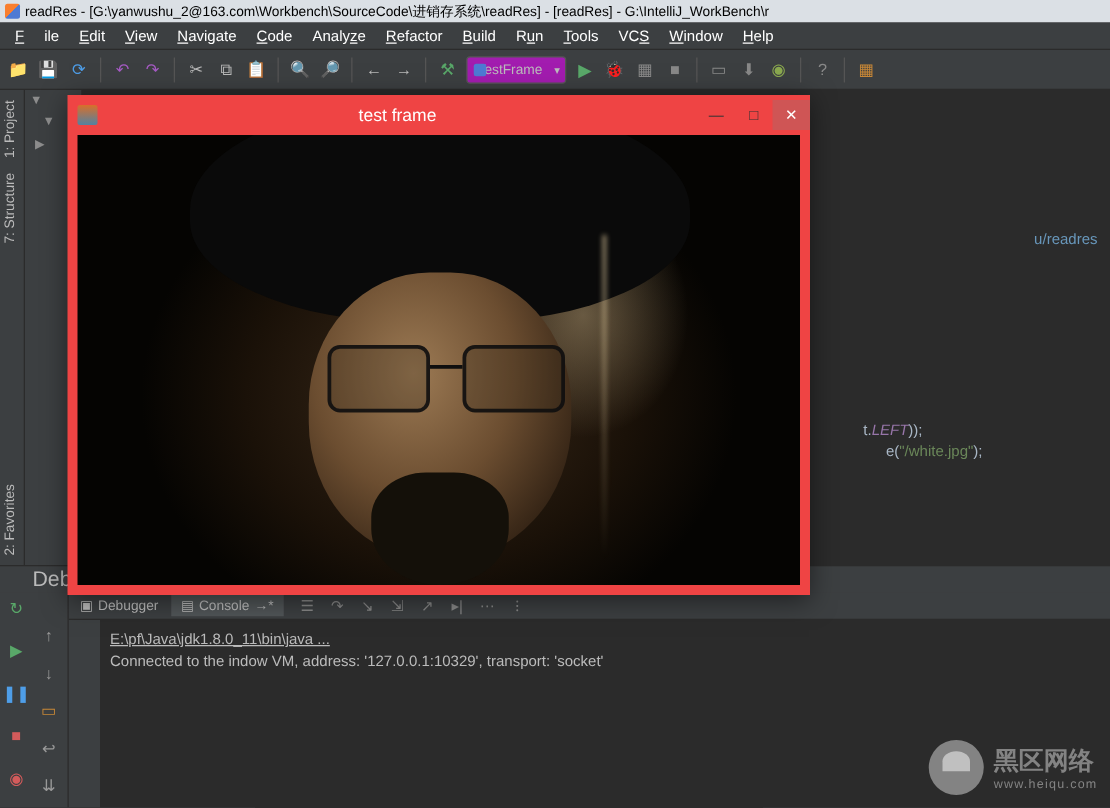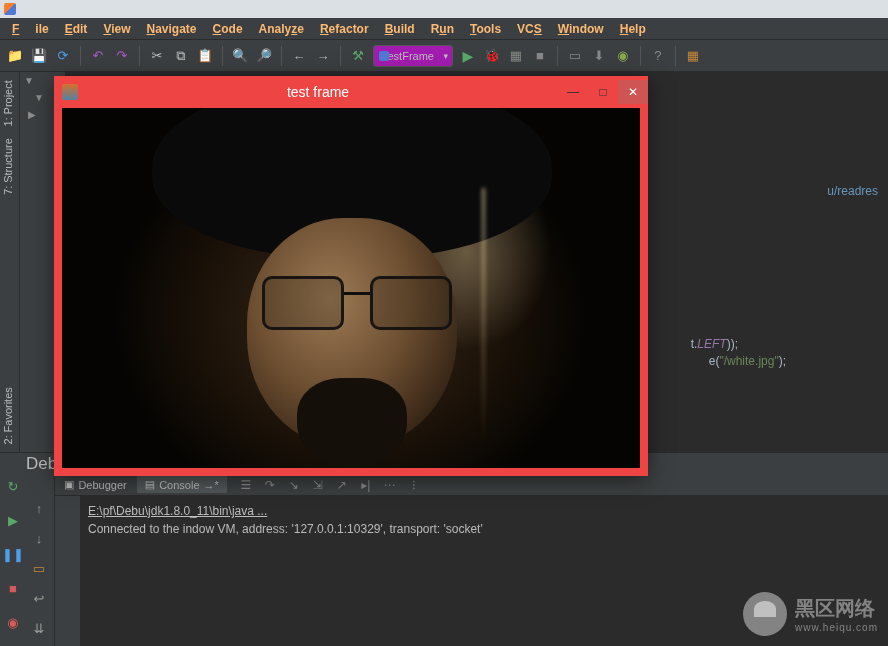--- a/index.html
+++ b/index.html
@@ -2,21 +2,21 @@
 <html><head>
 <meta charset="utf-8">
 <style>
 * { margin: 0; padding: 0; box-sizing: border-box; font-family: "Segoe UI", Arial, sans-serif; }
 body { background: #3c3f41; color: #bbb; font-size: 12px; width: 888px; height: 646px; overflow: hidden; position: relative; }
 
 .title-bar { height: 18px; background: #dbe0e5; color: #000; font-size: 11px; display: flex; align-items: center; padding: 0 4px; white-space: nowrap; overflow: hidden; }
 .title-bar .logo { width:12px;height:12px;margin-right:4px;background:linear-gradient(135deg,#f97e2e 50%,#4e7ad3 50%);border-radius:2px; }
 
 .menu-bar { height: 22px; background: #3c3f41; display: flex; align-items: center; padding: 0 4px; border-bottom: 1px solid #2b2b2b; }
-.menu-bar span { padding: 2px 8px; color: #fdba74; cursor: default; font-weight: bold; }
+.menu-bar span { padding: 2px 8px; color: #ffffff; cursor: default; }
 .menu-bar span u { text-decoration: underline; }
 
 .tool-bar { height: 32px; background: #3c3f41; border-bottom: 1px solid #2b2b2b; display: flex; align-items: center; padding: 0 6px; gap: 6px; }
 .tool-bar .sep { width: 1px; height: 20px; background: #555; margin: 0 2px; }
 .tool-bar .icn { width: 18px; height: 18px; display:flex;align-items:center;justify-content:center;color:#bbb;font-size:13px; }
 .tool-bar .run-config { height: 22px; border:1px solid #555; border-radius:3px; background:#a21caf; display:flex;align-items:center;padding:0 18px 0 8px;color:#bbb;position:relative;font-size:11px; }
 .tool-bar .run-config::before { content:""; position:absolute;left:5px;width:10px;height:10px;background:#4e7ad3;border-radius:2px; }
 .tool-bar .run-config::after { content:"▾"; position:absolute;right:4px;font-size:9px; }
 .tool-bar .play { color:#59a869;font-size:14px; }
 .tool-bar .bug { color:#59a869; }
@@ -77,20 +77,21 @@
 .popup .img .glasses .l{left:0}.popup .img .glasses .r{right:0}
 .popup .img .glasses .bridge{position:absolute;left:82px;top:16px;width:26px;height:3px;background:#0f0f0f;}
 .popup .img .beard { position:absolute; left:235px; top:270px; width:110px; height:90px; background:#141009; border-radius:40% 40% 50% 50%; }
 .popup .img .rim { position:absolute; left:420px; top:80px; width:3px; height:260px; background:linear-gradient(180deg,rgba(255,230,180,0.6),rgba(255,200,120,0)); filter:blur(2px); }
 </style>
 </head>
 <body>
 
 <div class="title-bar">
   <span class="logo"></span>
+  <span>readRes - [G:\yanwushu_2@163.com\Workbench\SourceCode\进销存系统\readRes] - [readRes] - G:\IntelliJ_WorkBench\r</span>
 </div>
 
 <div class="menu-bar">
   <span><u>F</u><span></span>ile</span>
   <span><u>E</u>dit</span>
   <span><u>V</u>iew</span>
   <span><u>N</u>avigate</span>
   <span><u>C</u>ode</span>
   <span>Analy<u>z</u>e</span>
   <span><u>R</u>efactor</span>
@@ -187,21 +188,21 @@
     <div class="g2">
       <span class="gi grey">↑</span>
       <span class="gi grey">↓</span>
       <span class="gi orange">▭</span>
       <span class="gi grey">↩</span>
       <span class="gi grey">⇊</span>
 
     </div>
   </div>
   <div class="console-out">
-    <div class="u">E:\pf\Debu\jdk1.8.0_11\bin\java ...</div>
+    <div class="u">E:\pf\Java\jdk1.8.0_11\bin\java ...</div>
     <div>Connected to the indow VM, address: '127.0.0.1:10329', transport: 'socket'</div>
   </div>
 </div>
 
 <div class="watermark">
   <div class="wm-ic"></div>
   <div class="wm-t">
     <div class="big">黑区网络</div>
     <div class="sm">www.heiqu.com</div>
   </div>

